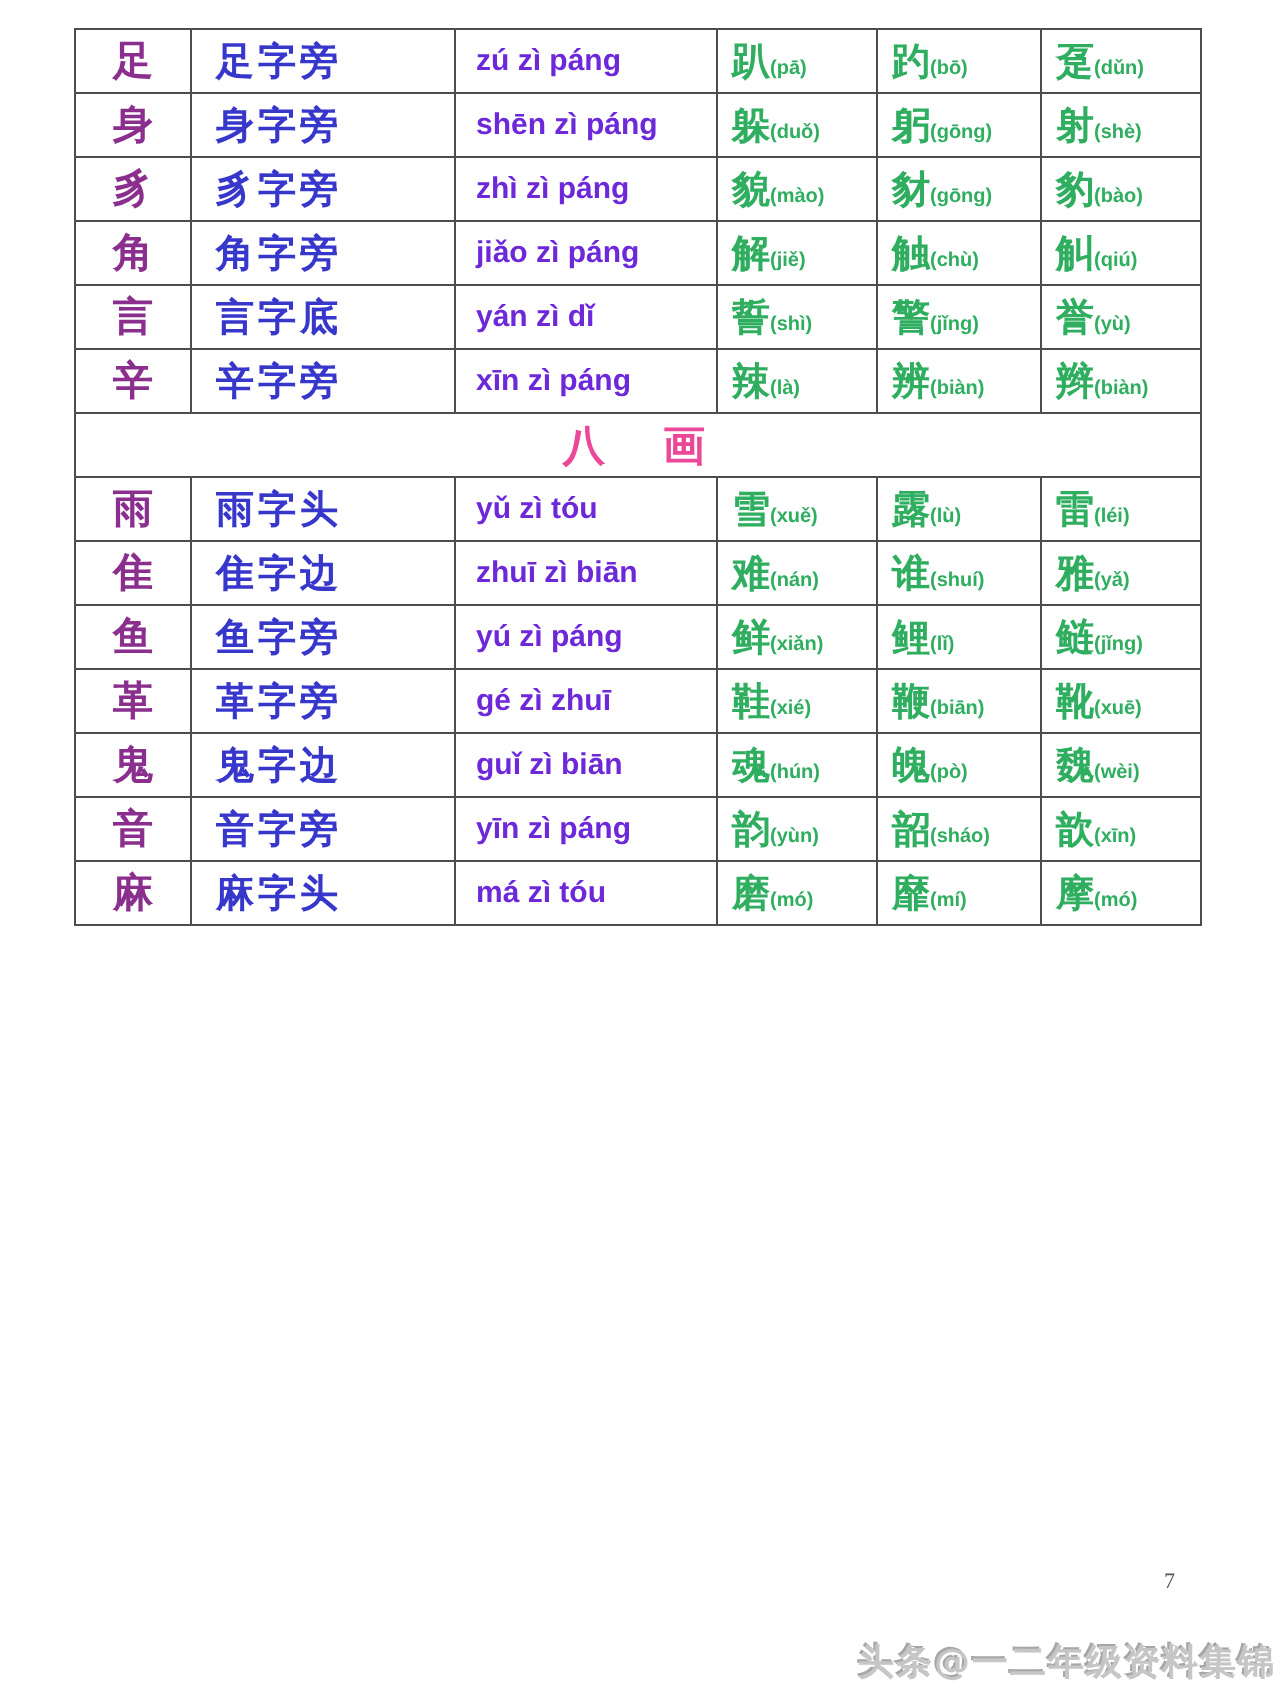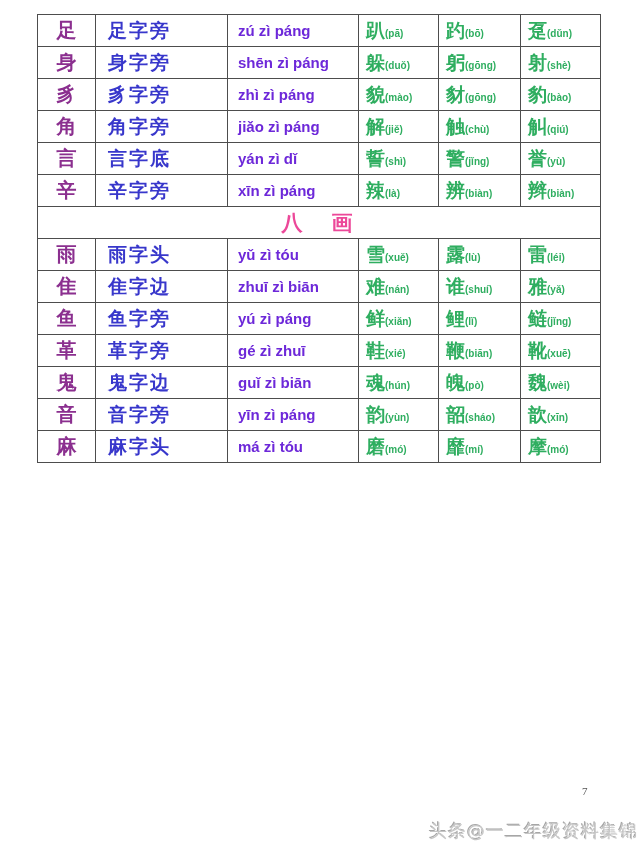--- a/index.html
+++ b/index.html
@@ -79,21 +79,21 @@
     top: 785px;
     font-size: 11px;
     color: #555555;
     font-family: "Liberation Serif", serif;
   }
   .watermark {
     position: absolute;
     right: 2px;
     top: 819px;
     font-size: 18px;
-    font-weight: 400;
+    font-weight: 700;
     color: #c6c6c6;
     text-shadow: 1px 1px 0 #ffffff, -1px -1px 0 #a6a6a6;
     letter-spacing: 1px;
     font-family: "DejaVu Sans", sans-serif;
   }
 </style>
 </head>
 <body>
 
 <div class="page">

